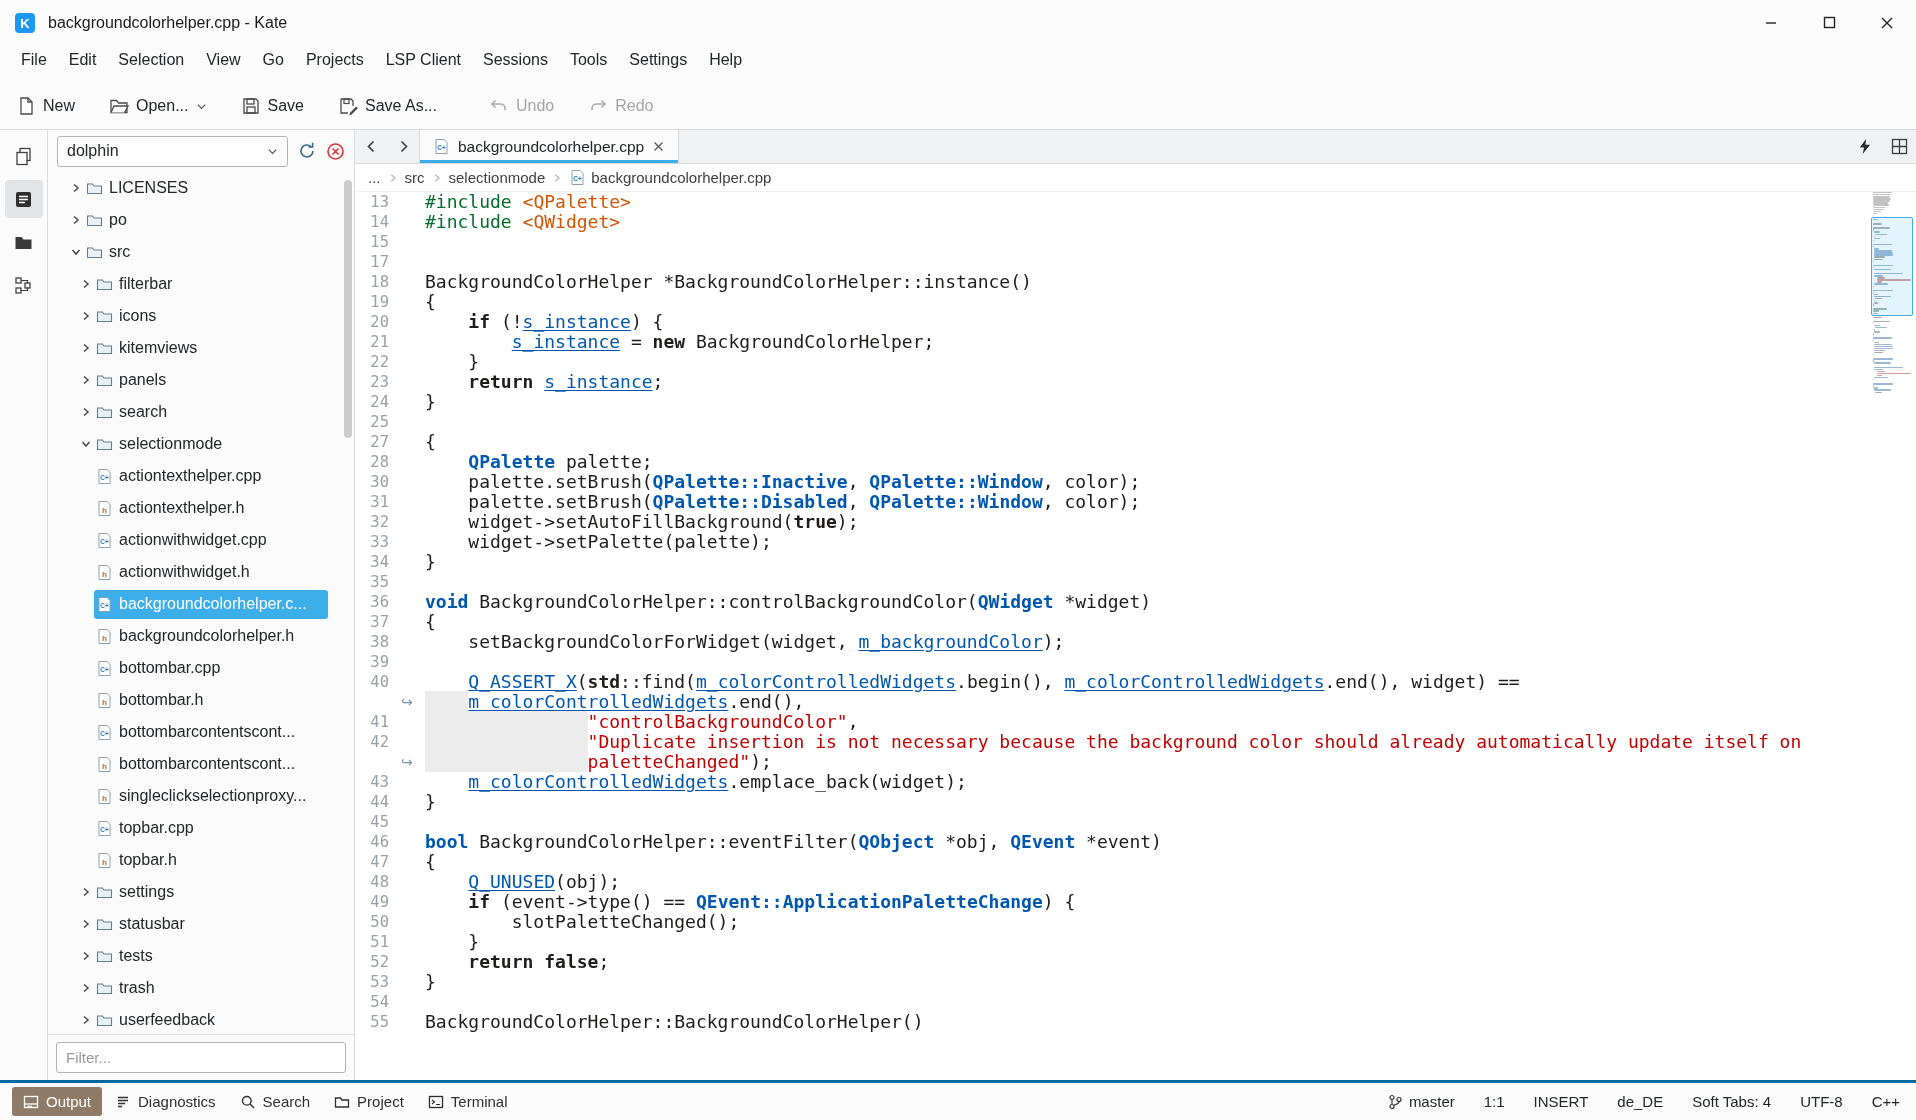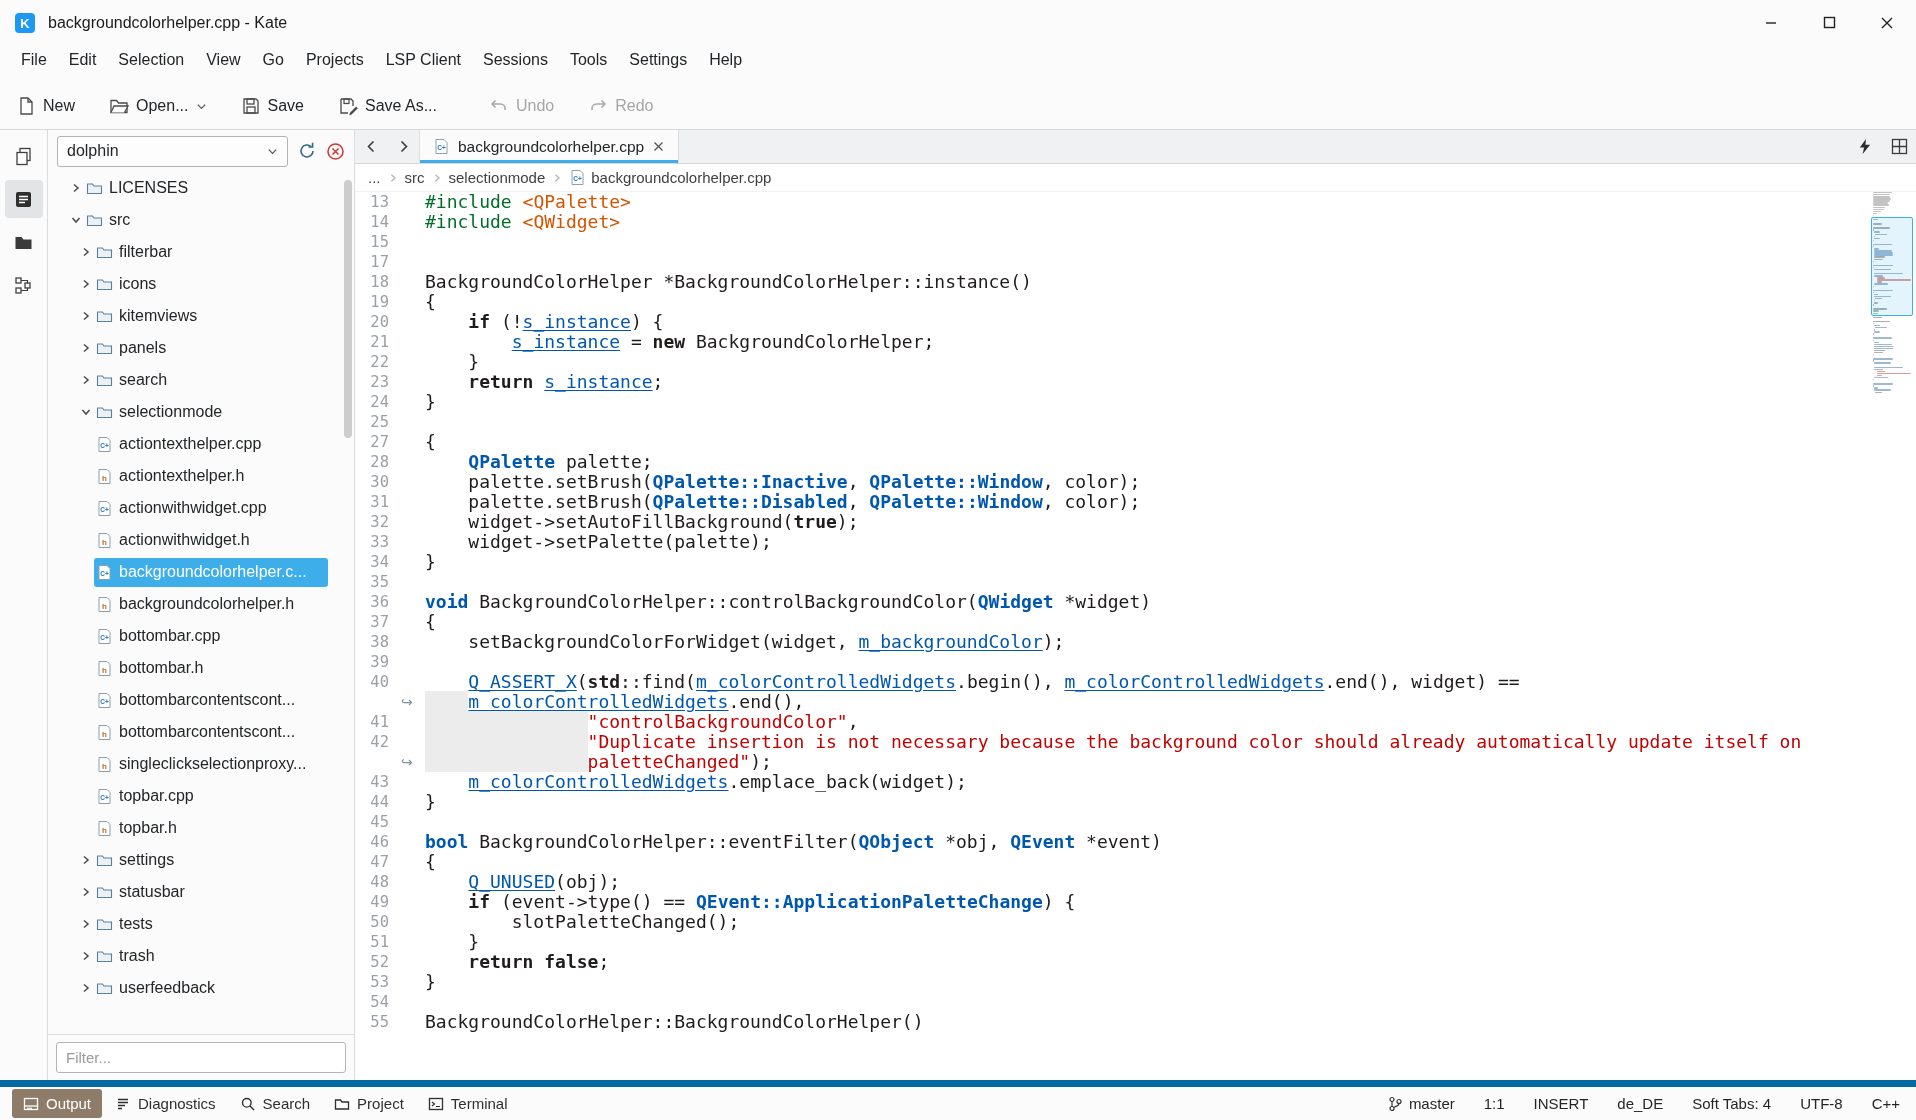--- a/index.html
+++ b/index.html
@@ -73,21 +73,21 @@
 .seg-inc{color:#d35400}
 .seg-pre{color:#006e28}
 .seg-ws{background:#ececec}
 
 
 .minimap{position:absolute;top:0;right:3px;width:42px;bottom:0;background:#fff}
 .mm-row{height:1.4px;margin-bottom:.7px;border-radius:1px}
 .minimap-viewport{position:absolute;left:0;right:0;top:25px;height:99px;background:rgba(61,174,233,.14);border:1px solid #3daee9;border-radius:2px}
 
 
-.statusbar{height:40px;flex:none;display:flex;align-items:center;padding:0 12px;background:#fbfbfb;border-top:7px solid #0369a1;font-size:15px}
+.statusbar{height:40px;flex:none;display:flex;align-items:center;padding:0 12px;background:#fbfbfb;border-top:3px solid #0369a1;font-size:15px}
 .sb-left{display:flex;align-items:center;gap:2px}
 .sb-btn{display:flex;align-items:center;gap:7px;padding:6px 11px;border-radius:3px;color:#2f2f2f}
 .sb-btn.active{background:#8e7b68;color:#fff}
 .sb-right{margin-left:auto;display:flex;align-items:center;gap:29px;color:#232629;padding-right:4px}
 .sb-item{display:flex;align-items:center;gap:6px;white-space:nowrap}
 </style>
 </head>
 <body>
 
 <div class="window">
@@ -266,20 +266,35 @@
                 <path d="M4 2.5l4 3.5-4 3.5" fill="none" stroke="#4a4a4a" stroke-width="1.5"></path>
               </svg>
             </span>
             <span class="tree-inner">
               <span class="icon">
                 <svg width="17" height="17" viewBox="0 0 17 17">
                   <path d="M1.5 4h5l1.5 2h7.5v7.5h-14z" fill="#e9f0f6" stroke="#5f7f96" stroke-width="1.1"></path>
                 </svg>
               </span>
               <span class="tree-label">LICENSES</span>
+            </span>
+          </div>
+          <div class="tree-row" style="padding-left:20px">
+            <span class="tree-arrow icon">
+              <svg width="12" height="12" viewBox="0 0 12 12">
+                <path d="M4 2.5l4 3.5-4 3.5" fill="none" stroke="#4a4a4a" stroke-width="1.5"></path>
+              </svg>
+            </span>
+            <span class="tree-inner">
+              <span class="icon">
+                <svg width="17" height="17" viewBox="0 0 17 17">
+                  <path d="M1.5 4h5l1.5 2h7.5v7.5h-14z" fill="#e9f0f6" stroke="#5f7f96" stroke-width="1.1"></path>
+                </svg>
+              </span>
+              <span class="tree-label">po</span>
             </span>
           </div>
           <div class="tree-row" style="padding-left:20px">
             <span class="tree-arrow icon">
               <svg width="12" height="12" viewBox="0 0 12 12">
                 <path d="M2.5 4l3.5 4 3.5-4" fill="none" stroke="#4a4a4a" stroke-width="1.5"></path>
               </svg>
             </span>
             <span class="tree-inner">
               <span class="icon">

